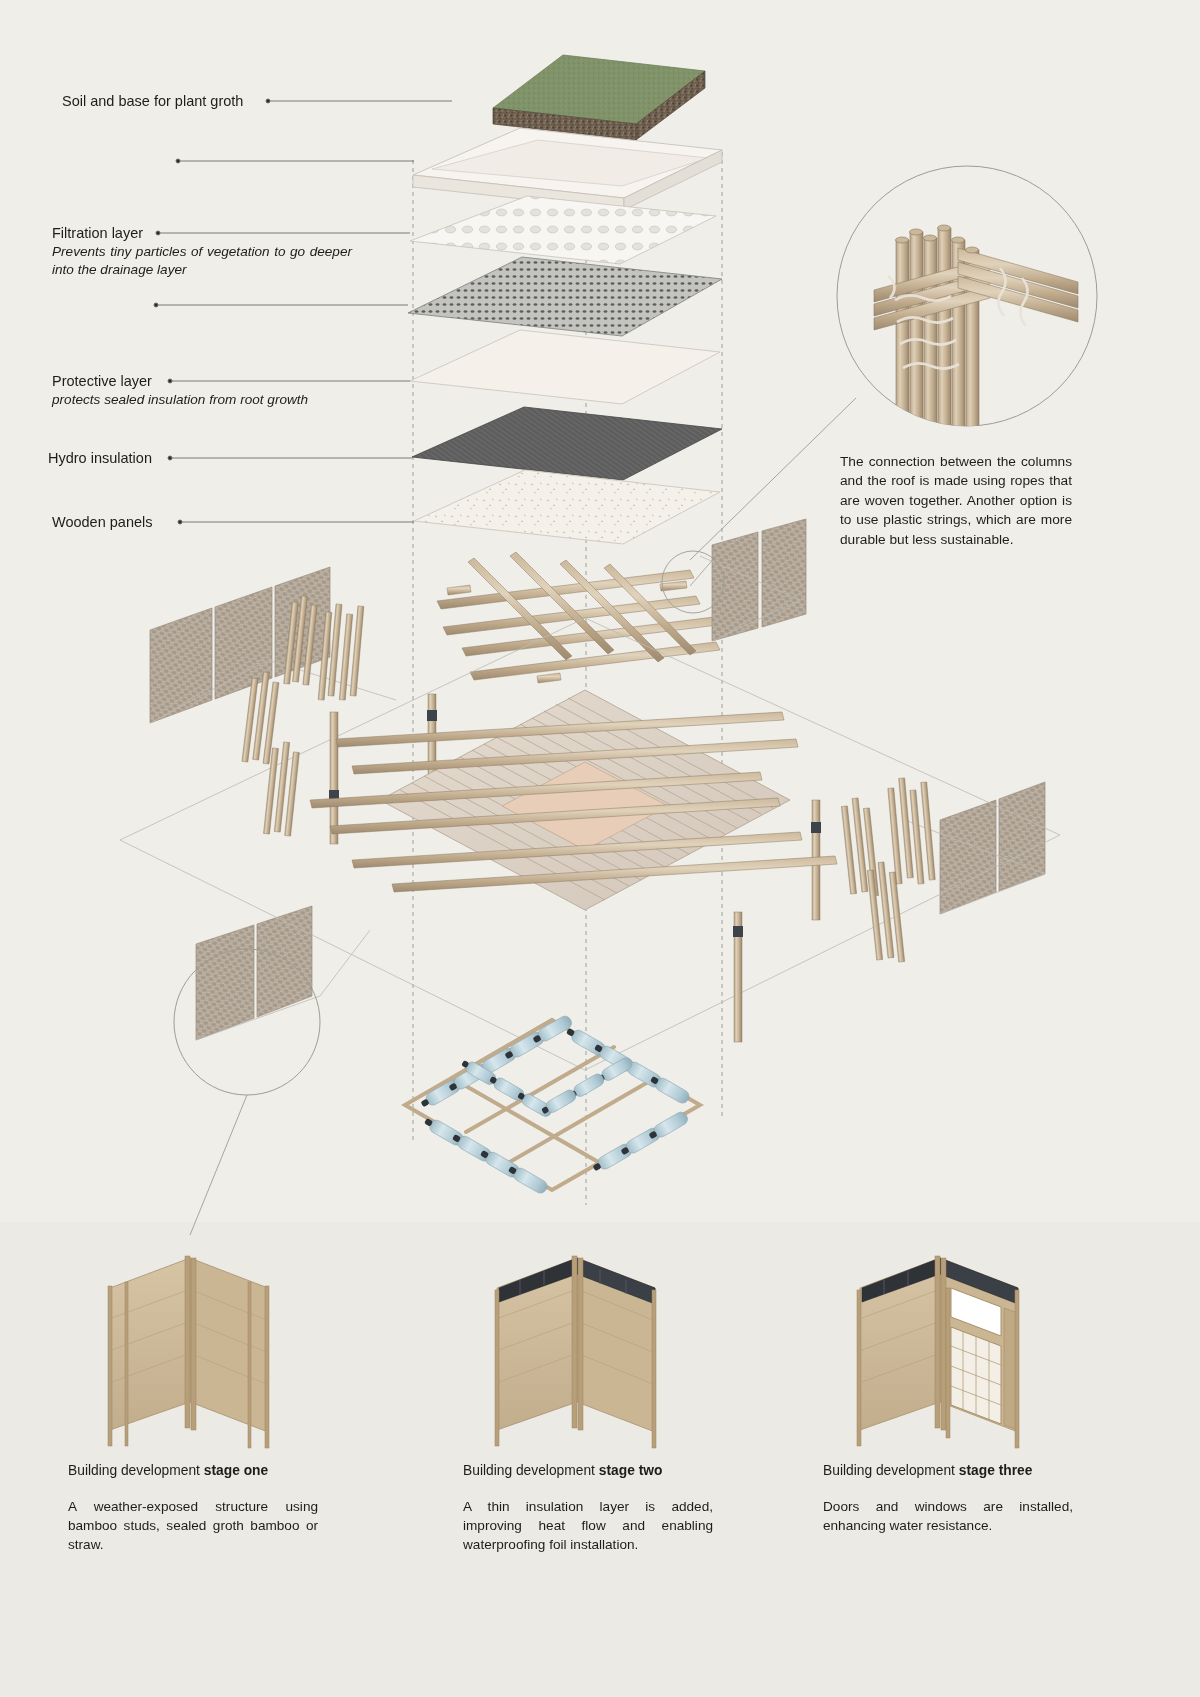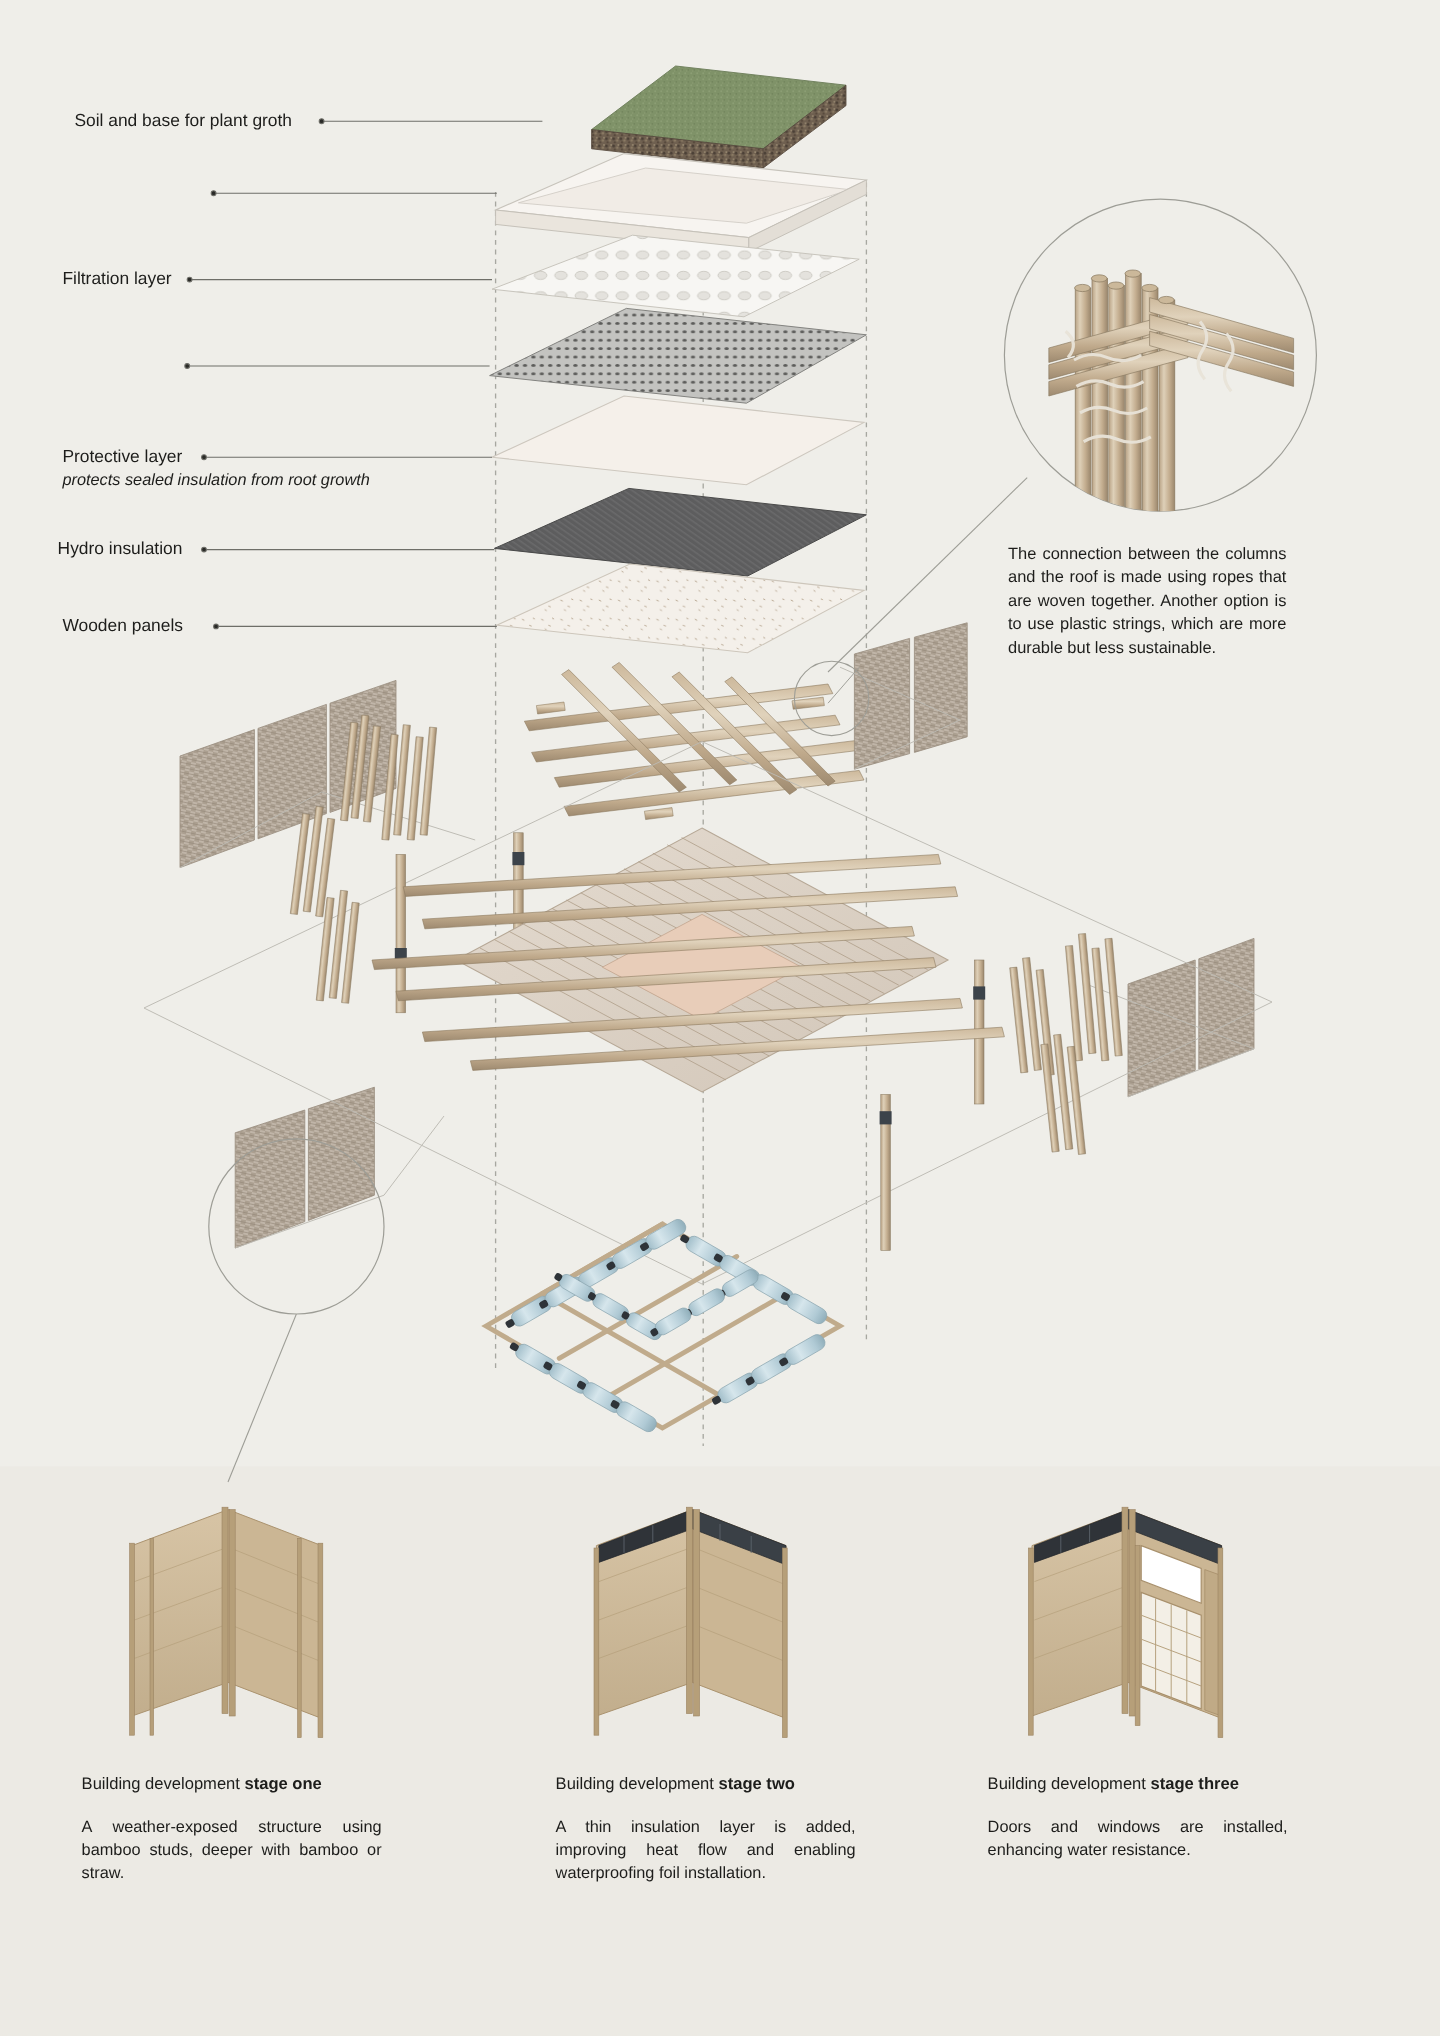--- a/index.html
+++ b/index.html
@@ -33,21 +33,21 @@
   
   svg.leaders{position:absolute;left:0;top:0;width:1200px;height:1697px;pointer-events:none;}
 
   
   .callout-text{
     position:absolute;left:840px;top:452px;width:232px;
     font-size:13.7px;line-height:1.42;text-align:justify;color:#1d1d1b;
   }
 
   
-  .stage-cap{position:absolute;width:250px;margin-top:16px;}
+  .stage-cap{position:absolute;width:250px;}
   .stage-cap .head{font-size:13.8px;line-height:1.3;margin-bottom:17px;}
   .stage-cap .head b{font-weight:bold;}
   .stage-cap .body{font-size:13.6px;line-height:1.4;text-align:justify;}
 
   
   .gfx{position:absolute;left:0;top:0;}
 </style>
 </head>
 <body>
 
@@ -627,41 +627,42 @@
     </g>
   </svg>
 
   <div class="lbl" style="left:62px;top:92px;width:230px">
     <div class="title">Soil and base for plant groth</div>
   </div>
 
 
   <div class="lbl" style="left:52px;top:224px;width:300px">
     <div class="title">Filtration layer</div>
+    <div class="desc">Prevents tiny particles of vegetation to go deeper into the drainage layer</div>
   </div>
 
 
   <div class="lbl" style="left:52px;top:372px;width:288px">
     <div class="title">Protective layer</div>
     <div class="desc">protects sealed insulation from root growth</div>
   </div>
 
   <div class="lbl" style="left:48px;top:449px;width:230px">
     <div class="title">Hydro insulation</div>
   </div>
 
   <div class="lbl" style="left:52px;top:513px;width:230px">
     <div class="title">Wooden panels</div>
   </div>
 
   <div class="callout-text">The connection between the columns and the roof is made using ropes that are woven together. Another option is to use plastic strings, which are more durable but less sustainable.</div>
 
   <div class="stage-cap" style="left:68px;top:1462px">
     <div class="head"><span>Building development </span><b>stage one</b></div>
-    <div class="body">A weather-exposed structure using bamboo studs, deeper with bamboo or straw.</div>
+    <div class="body">A weather-exposed structure using bamboo studs, sealed groth bamboo or straw.</div>
   </div>
 
   <div class="stage-cap" style="left:463px;top:1462px">
     <div class="head"><span>Building development </span><b>stage two</b></div>
     <div class="body">A thin insulation layer is added, improving heat flow and enabling waterproofing foil installation.</div>
   </div>
 
   <div class="stage-cap" style="left:823px;top:1462px">
     <div class="head"><span>Building development </span><b>stage three</b></div>
     <div class="body">Doors and windows are installed, enhancing water resistance.</div>

